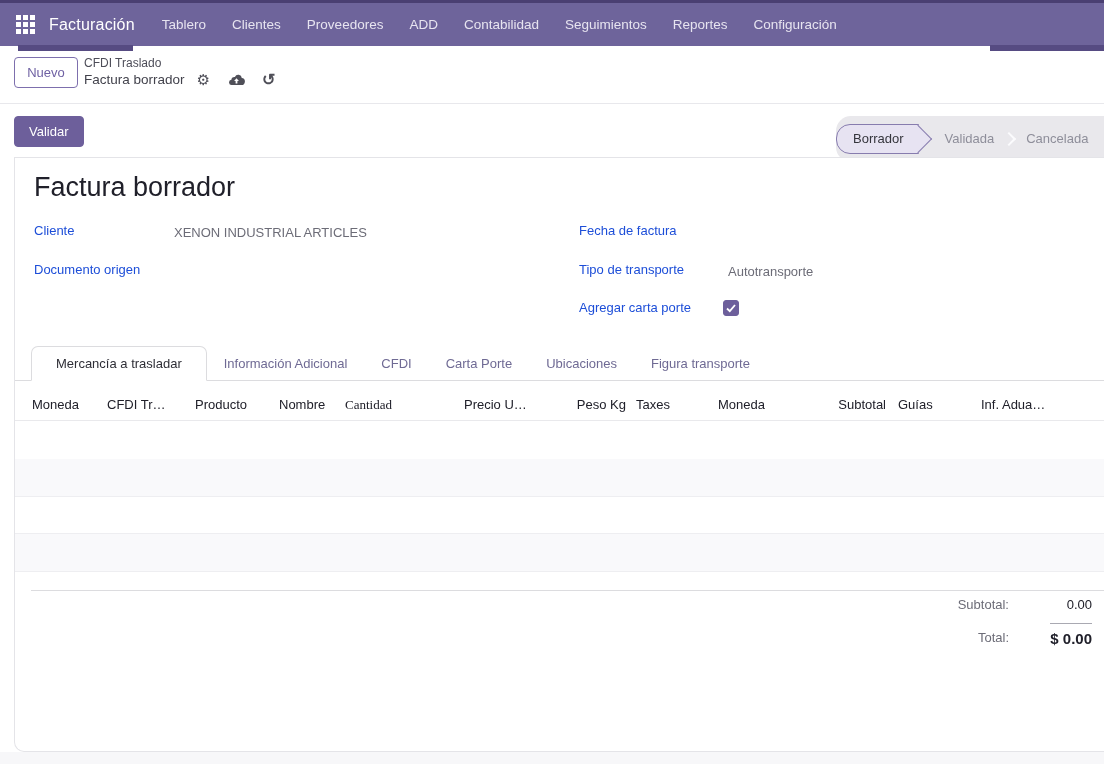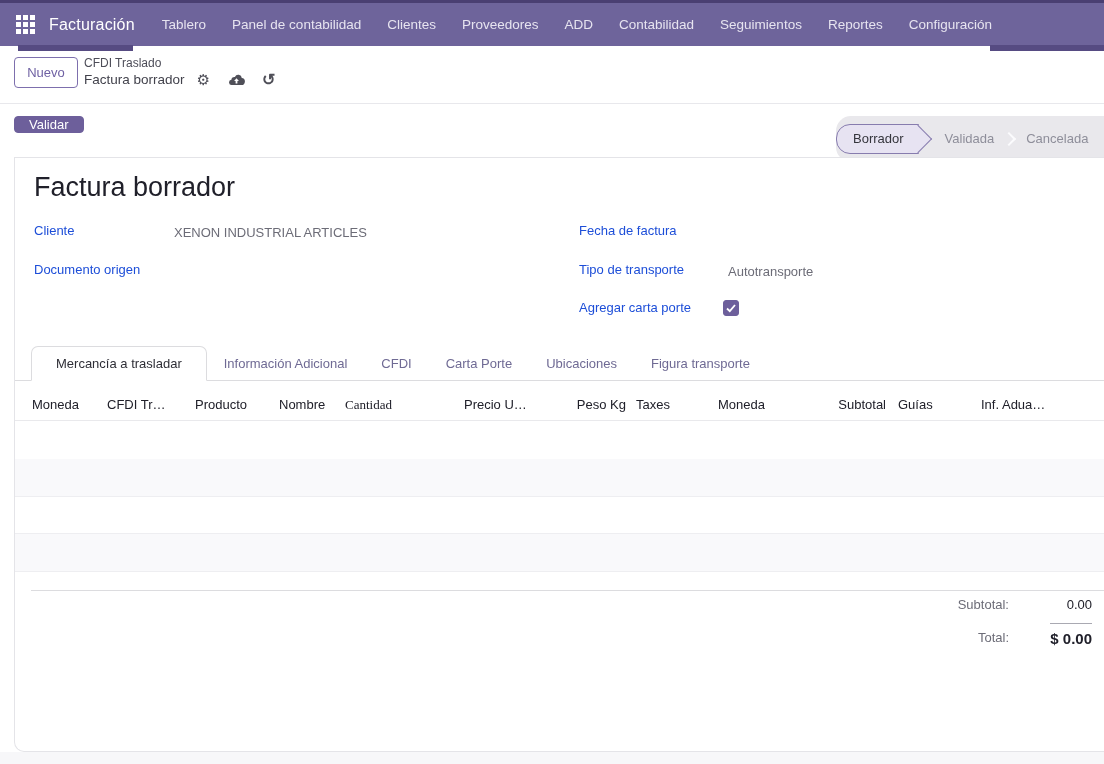--- a/index.html
+++ b/index.html
@@ -28,21 +28,21 @@
   .bc-parent { font-size:12px; color:#4d4d58; line-height:14px; cursor:pointer; }
   .bc-current-row { display:flex; align-items:center; margin-top:2px; }
   .bc-current { font-size:13.5px; color:#42424c; }
   .bc-icon { color:#4f4f58; font-size:15px; line-height:15px; cursor:pointer; }
   .gear { margin-left:12px; }
   .cloud { margin-left:18px; width:17px; height:13px; display:block; }
   .undo { margin-left:17px; font-size:16px; font-weight:bold; }
 
   
   .action-bar { position:absolute; top:104px; left:0; right:0; height:53px; background:#fff; }
-  .btn-validate { position:absolute; left:14px; top:12px; height:17px; padding:0 14px;
+  .btn-validate { position:absolute; left:14px; top:12px; height:31px; padding:0 14px;
                   background:#6d5f9b; border:1px solid #6d5f9b; border-radius:4px; color:#fff;
                   font-size:13px; font-family:inherit; cursor:pointer; }
   .statusbar { position:absolute; right:0; top:12px; height:46px; width:268px; background:#e9e8ec;
                border-radius:15px 0 0 15px; display:flex; align-items:center; }
   .step-active { position:relative; height:30px; line-height:28px; background:#e7e3f2;
                  border:1px solid #877cae; border-radius:14px 0 0 14px; padding:0 14px 0 16px;
                  font-size:13px; font-weight:500; color:#35353c; cursor:pointer; z-index:2; }
   .step-arrow { position:absolute; right:-10px; top:3.5px; width:20px; height:20px;
                 background:#e7e3f2; border-top:1px solid #877cae; border-right:1px solid #877cae;
                 transform:rotate(45deg); z-index:1; }
@@ -121,21 +121,20 @@
             <rect x="14" y="7" width="5" height="5"></rect>
           <rect x="0" y="14" width="5" height="5"></rect>
             <rect x="7" y="14" width="5" height="5"></rect>
             <rect x="14" y="14" width="5" height="5"></rect>
         </g>
       </svg>
       <span class="brand">Facturación</span>
     </div>
     <div class="nav-items">
       <span class="nav-item">Tablero</span>
-      <span class="nav-item">Panel de contabilidad</span>
       <span class="nav-item">Clientes</span>
       <span class="nav-item">Proveedores</span>
       <span class="nav-item">ADD</span>
       <span class="nav-item">Contabilidad</span>
       <span class="nav-item">Seguimientos</span>
       <span class="nav-item">Reportes</span>
       <span class="nav-item">Configuración</span>
     </div>
     <div class="nav-strip left"></div>
     <div class="nav-strip right"></div>

